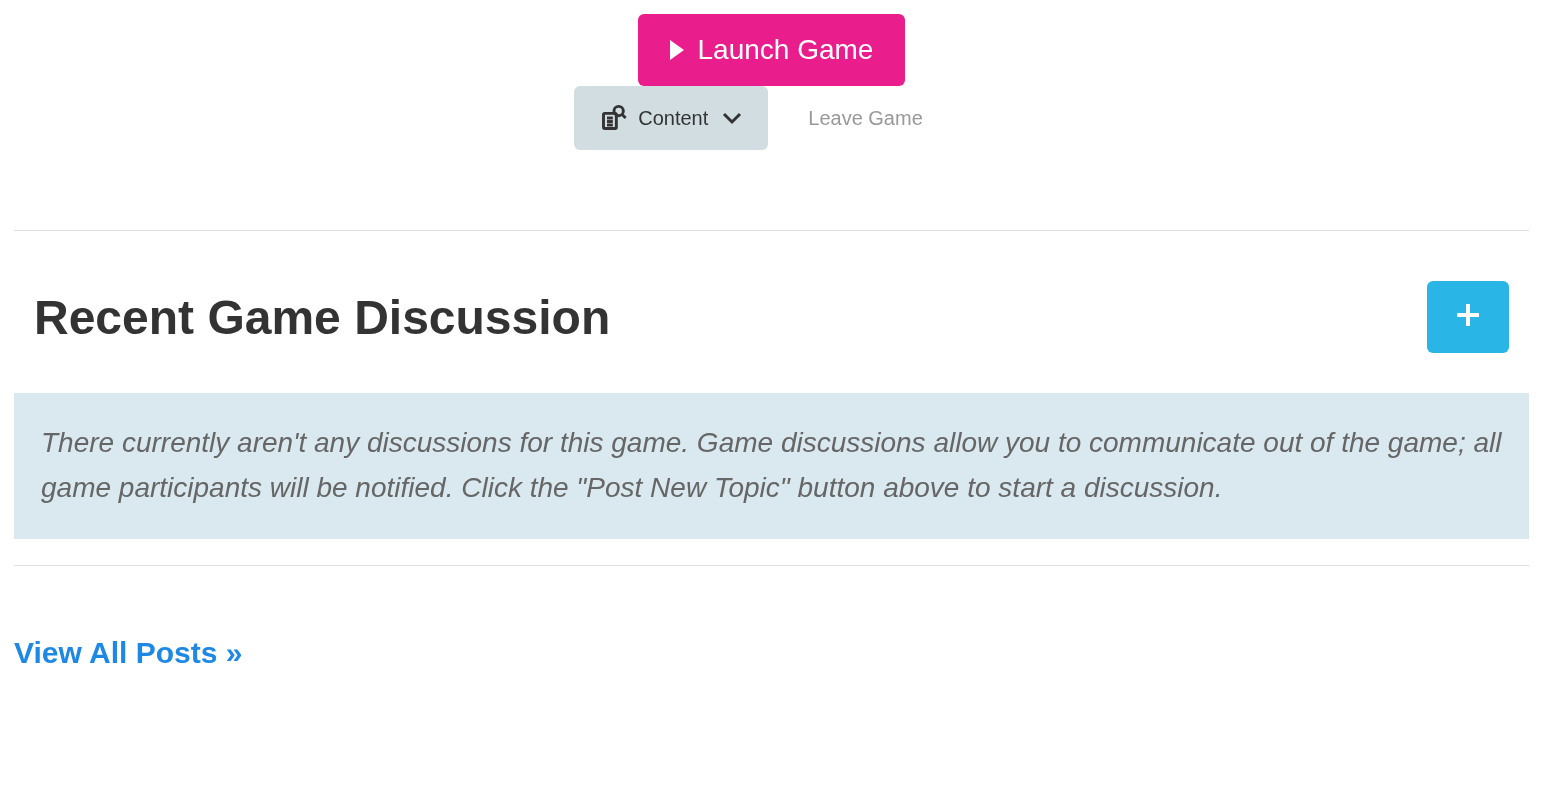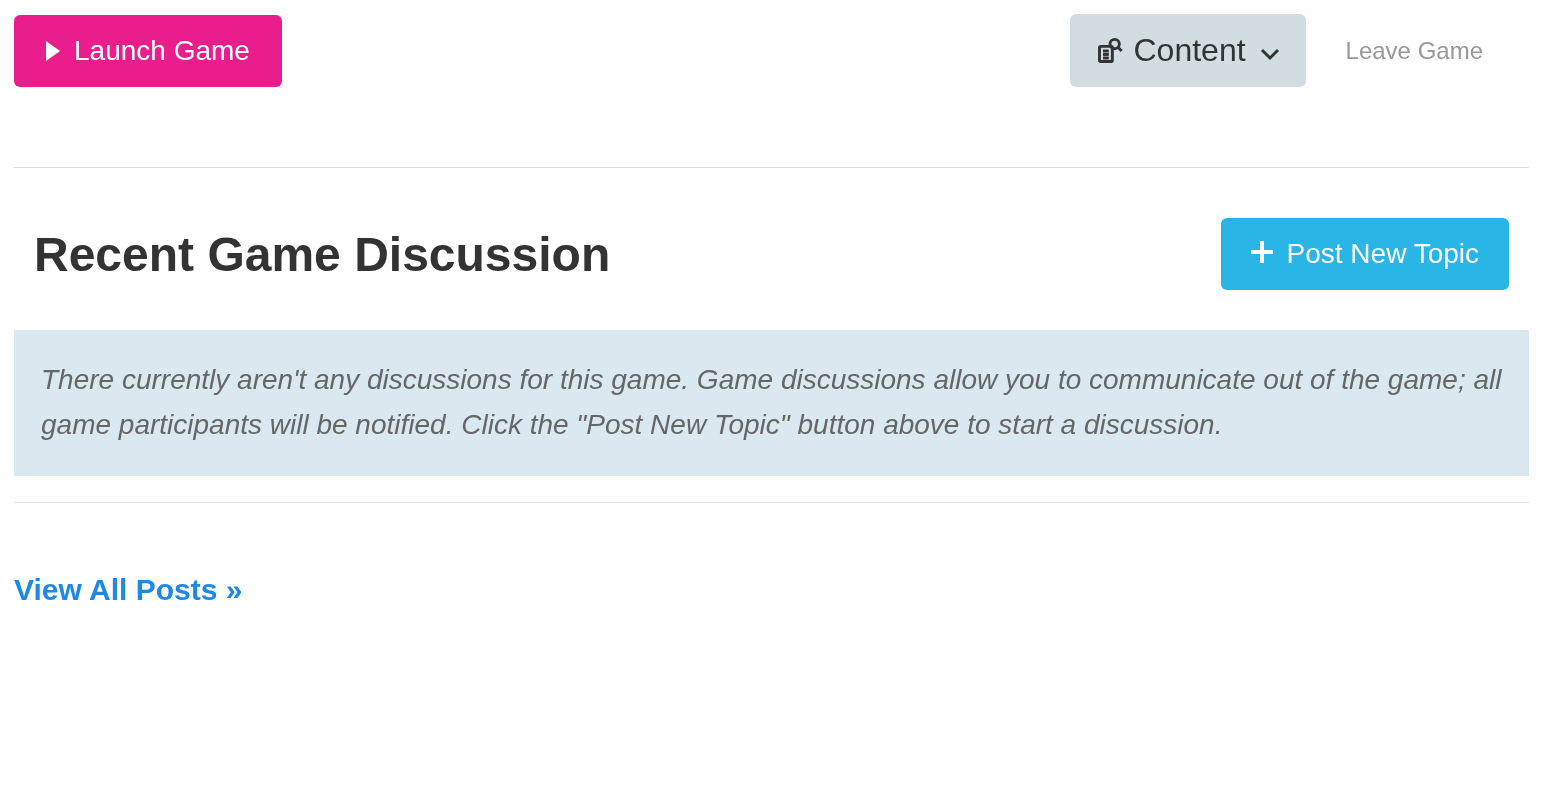--- a/index.html
+++ b/index.html
@@ -13,20 +13,21 @@
       background: #ffffff;
       padding: 14px;
       width: 1543px;
     }
     
     .top-bar {
       display: flex;
       justify-content: space-between;
       align-items: center;
       padding-bottom: 80px;
+      flex-direction: column;
     }
     
     .top-right {
       display: flex;
       align-items: center;
       gap: 40px;
     }
     
     .launch-button {
       background: #e91e8c;
@@ -49,21 +50,21 @@
       border-top: 10px solid transparent;
       border-bottom: 10px solid transparent;
     }
     
     .content-button {
       background: #d2dde2;
       color: #333333;
       border: none;
       border-radius: 6px;
       padding: 18px 26px;
-      font-size: 32px;
+      font-size: 20px;
       font-weight: 400;
       cursor: pointer;
       display: flex;
       align-items: center;
       gap: 10px;
     }
     
     .content-icon {
       display: inline-flex;
       align-items: center;
@@ -79,21 +80,21 @@
       margin-left: 4px;
     }
     
     .chevron-down svg {
       width: 20px;
       height: 14px;
     }
     
     .leave-link {
       color: #999999;
-      font-size: 24px;
+      font-size: 20px;
       text-decoration: none;
       cursor: pointer;
       margin-right: 46px;
     }
     
     .divider {
       border: none;
       border-top: 1px solid #e0e0e0;
       margin: 0;
     }
@@ -194,21 +195,20 @@
 <div class="discussion-header">
   <h2 class="discussion-title">Recent Game Discussion</h2>
 
   <button class="post-button">
     <span class="plus-icon">
       <svg viewBox="0 0 22 22" fill="#ffffff">
         <rect x="9" y="0" width="4" height="22"></rect>
         <rect x="0" y="9" width="22" height="4"></rect>
       </svg>
     </span>
-    <span>Post New Topic</span>
   </button>
 </div>
 
 <div class="empty-state">There currently aren't any discussions for this game. Game discussions allow you to communicate out of the game; all game participants will be notified. Click the "Post New Topic" button above to start a discussion.</div>
 
 <hr class="divider">
 
 <div class="bottom-section">
   <a class="view-all-link">
     <span>View All Posts »</span>

